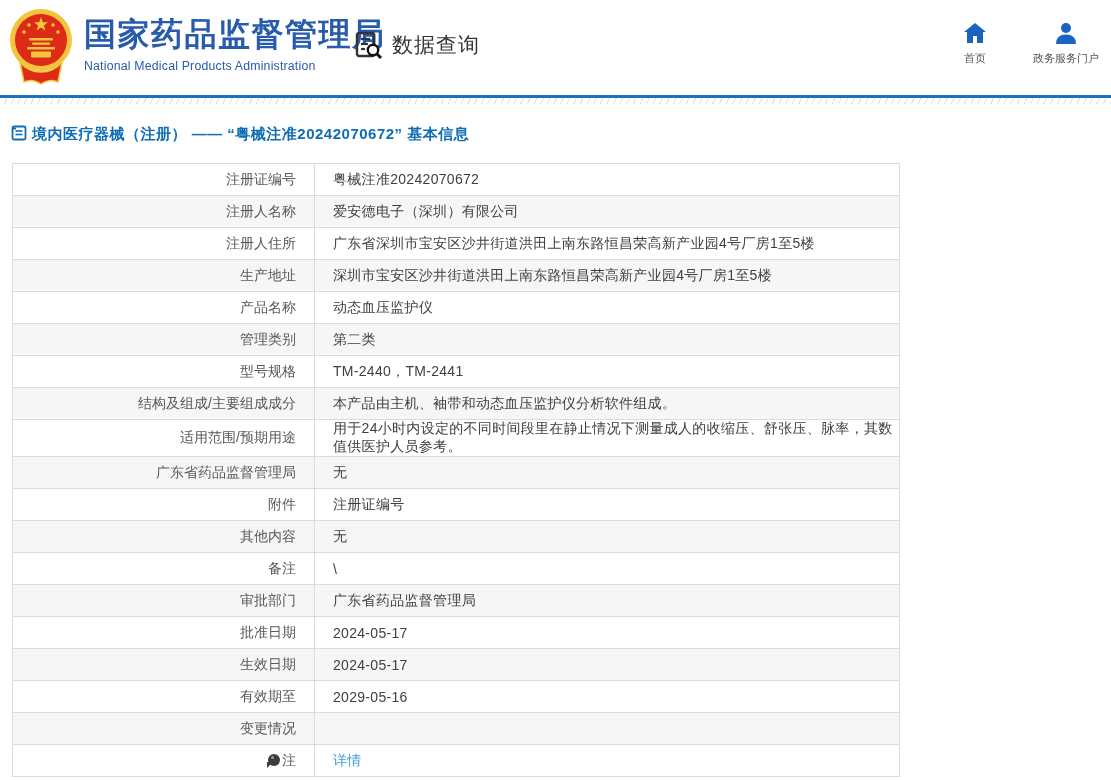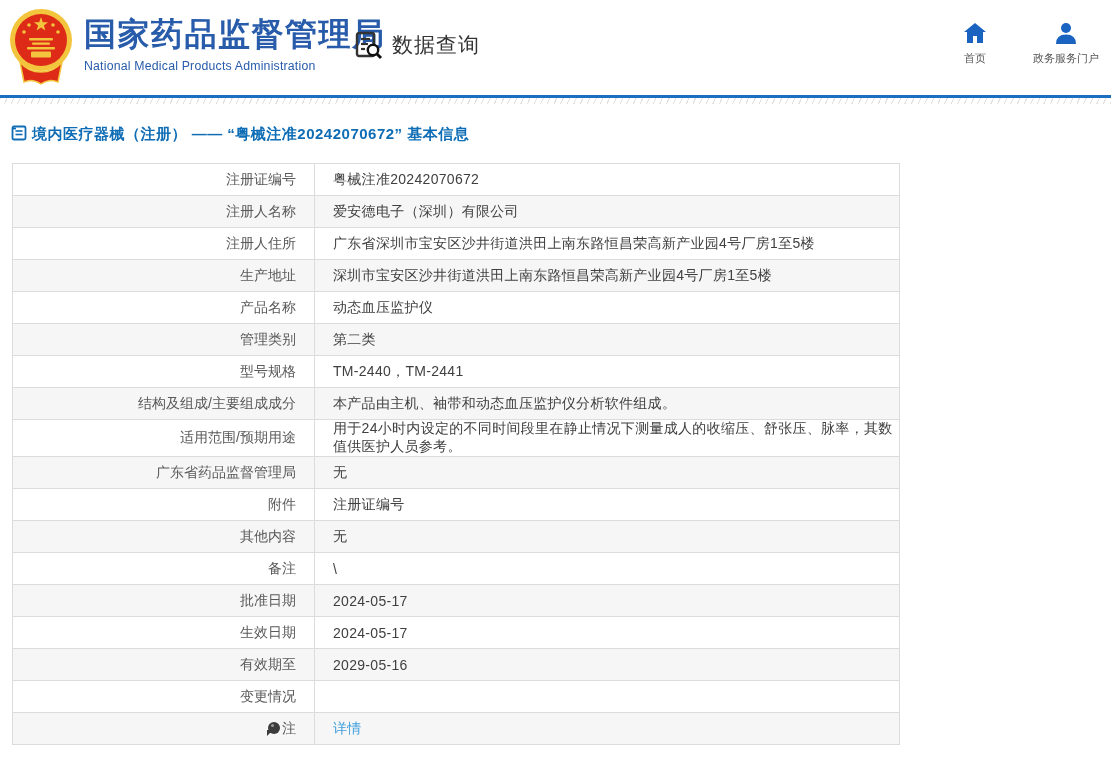--- a/index.html
+++ b/index.html
@@ -156,20 +156,24 @@
       </tr>
       <tr>
         <td class="cell-label">其他内容</td>
         <td class="cell-value">无</td>
       </tr>
       <tr>
         <td class="cell-label">备注</td>
         <td class="cell-value">\</td>
       </tr>
       <tr>
+        <td class="cell-label">审批部门</td>
+        <td class="cell-value">广东省药品监督管理局</td>
+      </tr>
+      <tr>
         <td class="cell-label">批准日期</td>
         <td class="cell-value">2024-05-17</td>
       </tr>
       <tr>
         <td class="cell-label">生效日期</td>
         <td class="cell-value">2024-05-17</td>
       </tr>
       <tr>
         <td class="cell-label">有效期至</td>
         <td class="cell-value">2029-05-16</td>

